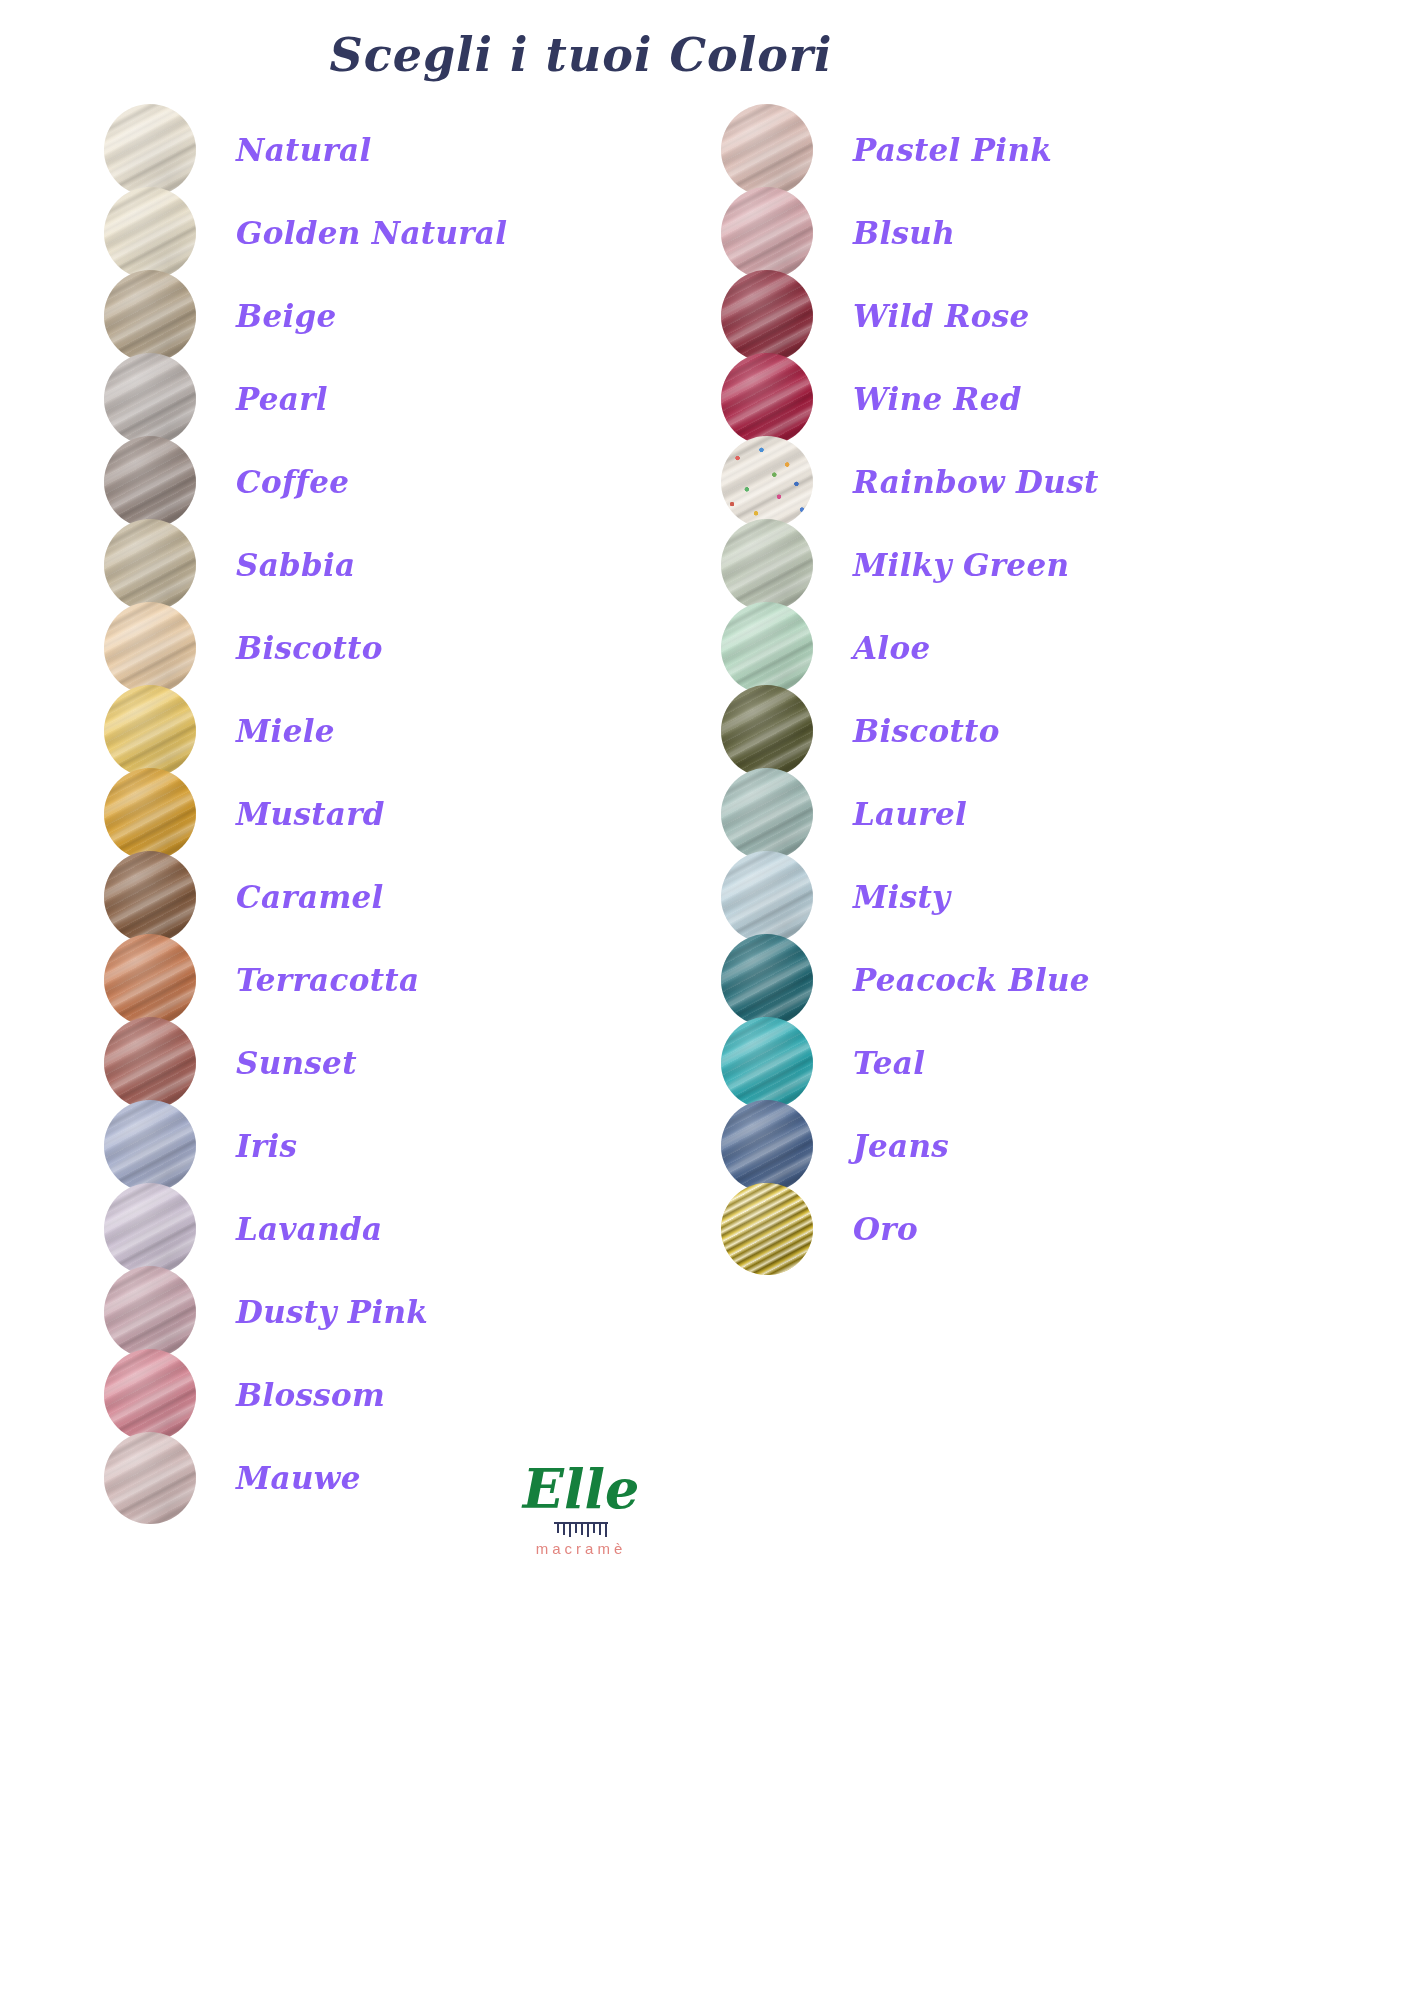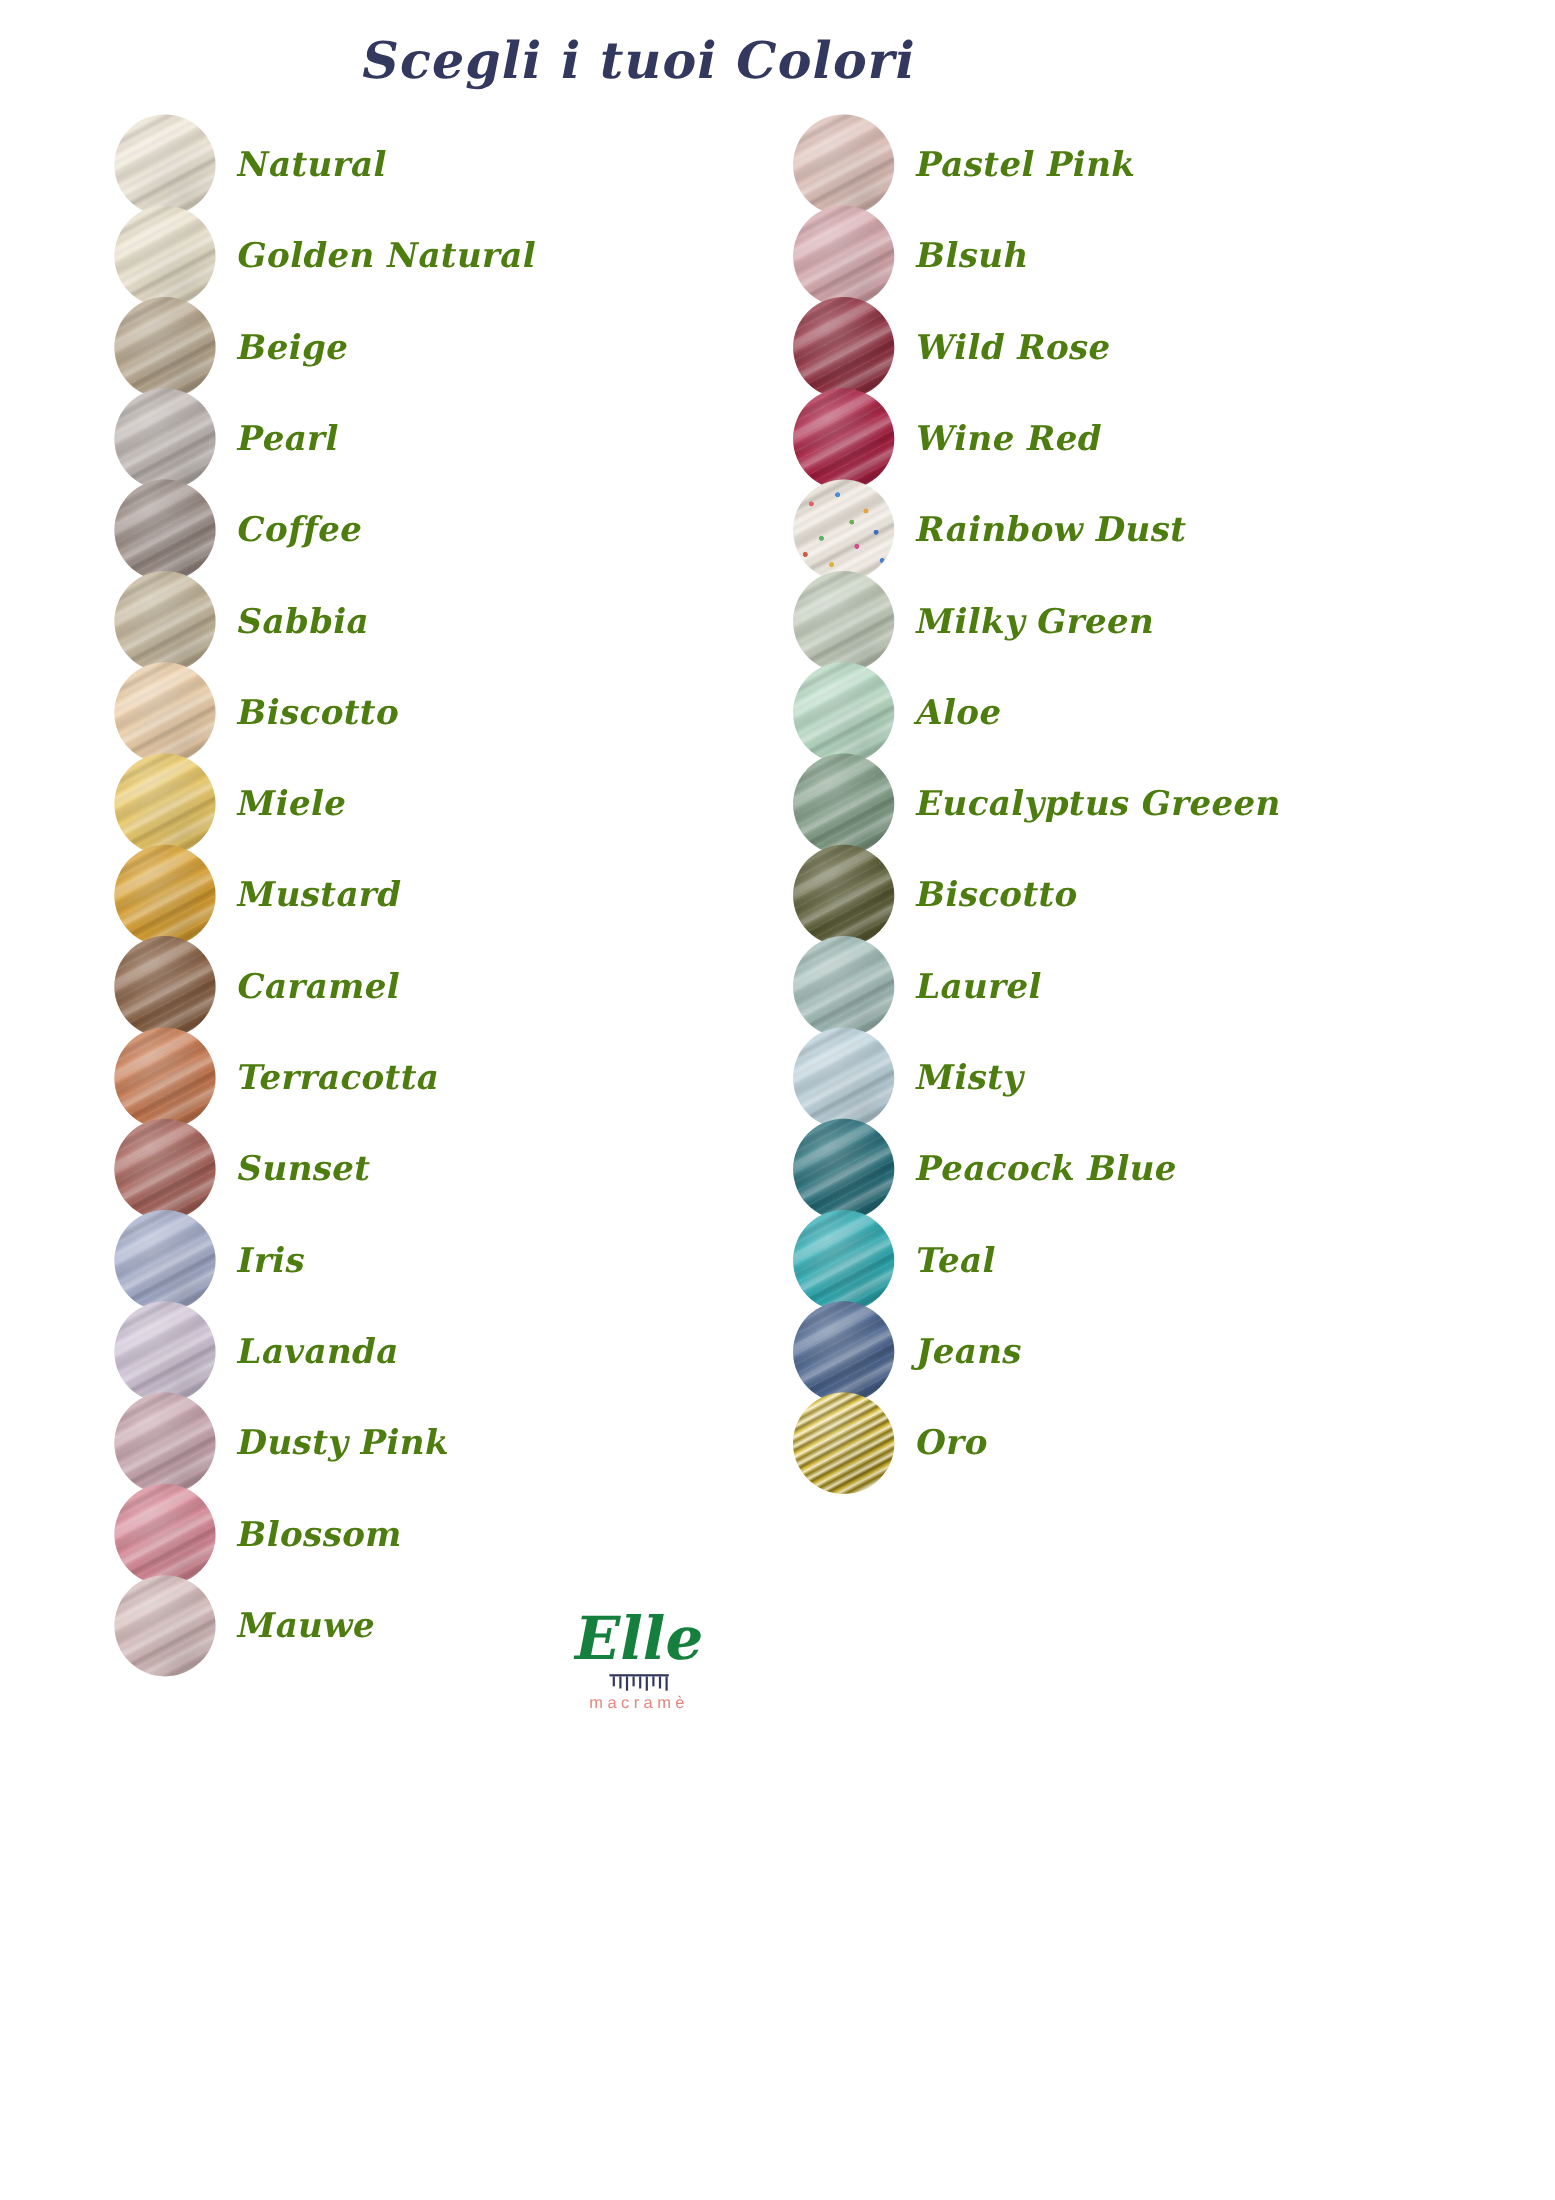--- a/index.html
+++ b/index.html
@@ -132,22 +132,22 @@
         rgba(0,0,0,0.05) 5px,
         rgba(255,255,255,0.00) 8px
       );
   }
 
   .swatch-label {
     font-family: "DejaVu Serif", serif;
     font-style: italic;
     font-weight: 700;
     font-size: 31px;
-    color: #4d7c0f;
-    margin-left: 20px;
+    color: #8b5cf6;
+    margin-left: 40px;
     white-space: nowrap;
     letter-spacing: 0.3px;
   }
 
   
   .logo {
     position: absolute;
     left: 0;
     top: 1462px;
     width: 100%;
@@ -286,24 +286,20 @@
           <div class="swatch speckled" style="background: rgb(239, 233, 224);"></div>
           <div class="swatch-label">Rainbow Dust</div>
         </div>
         <div class="swatch-row">
           <div class="swatch" style="background: rgb(195, 205, 187);"></div>
           <div class="swatch-label">Milky Green</div>
         </div>
         <div class="swatch-row">
           <div class="swatch" style="background: rgb(183, 220, 196);"></div>
           <div class="swatch-label">Aloe</div>
-        </div>
-        <div class="swatch-row">
-          <div class="swatch" style="background: rgb(127, 157, 133);"></div>
-          <div class="swatch-label">Eucalyptus Greeen</div>
         </div>
         <div class="swatch-row">
           <div class="swatch" style="background: rgb(91, 93, 53);"></div>
           <div class="swatch-label">Biscotto</div>
         </div>
         <div class="swatch-row">
           <div class="swatch" style="background: rgb(161, 189, 184);"></div>
           <div class="swatch-label">Laurel</div>
         </div>
         <div class="swatch-row">

